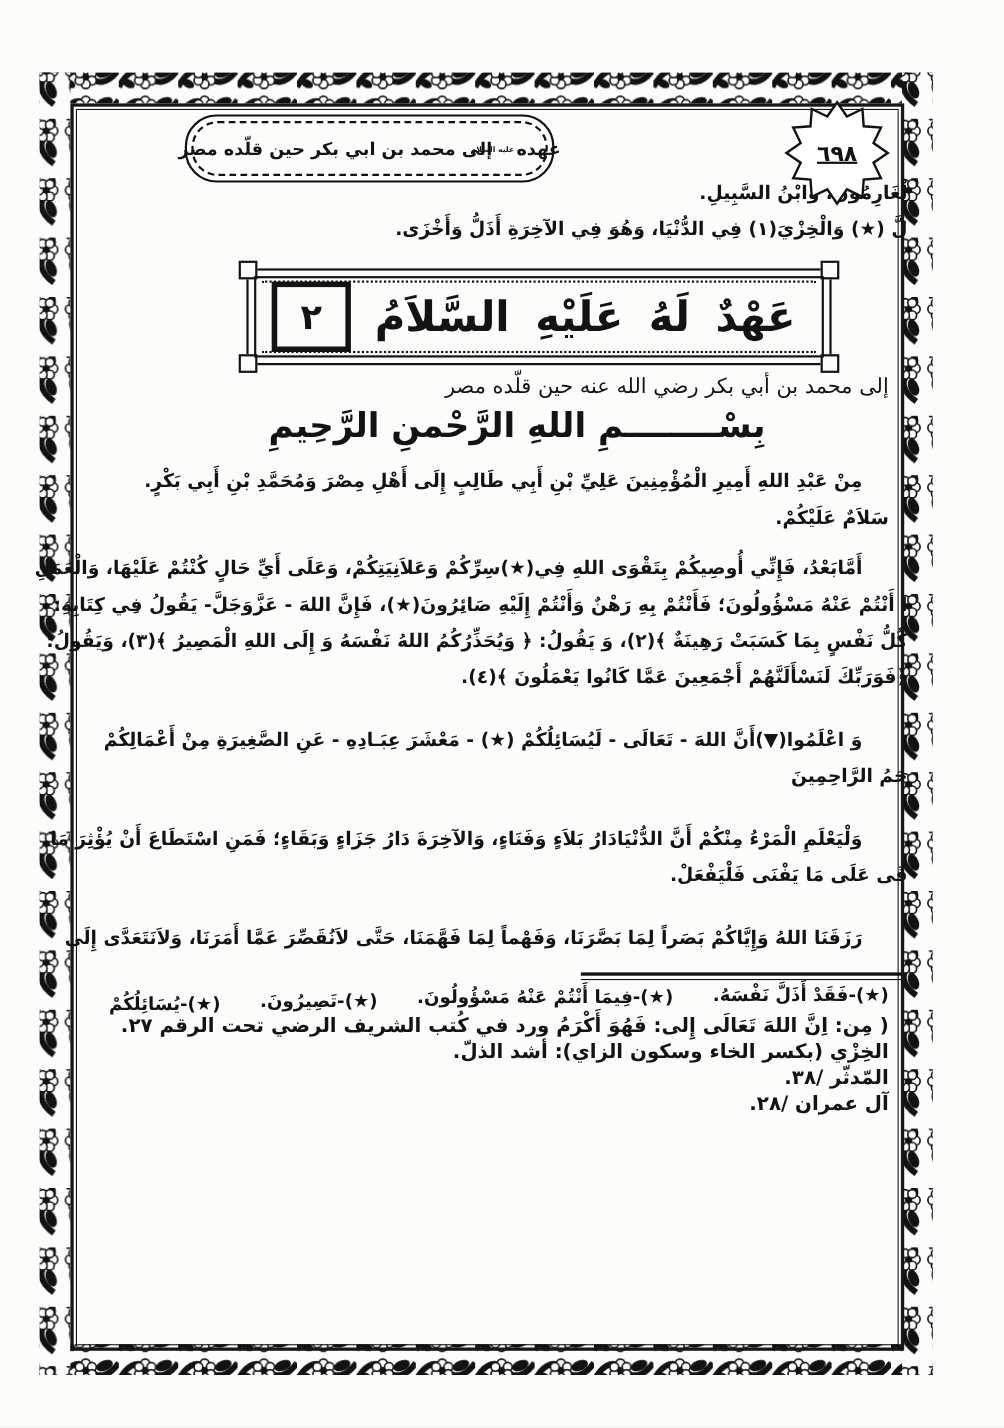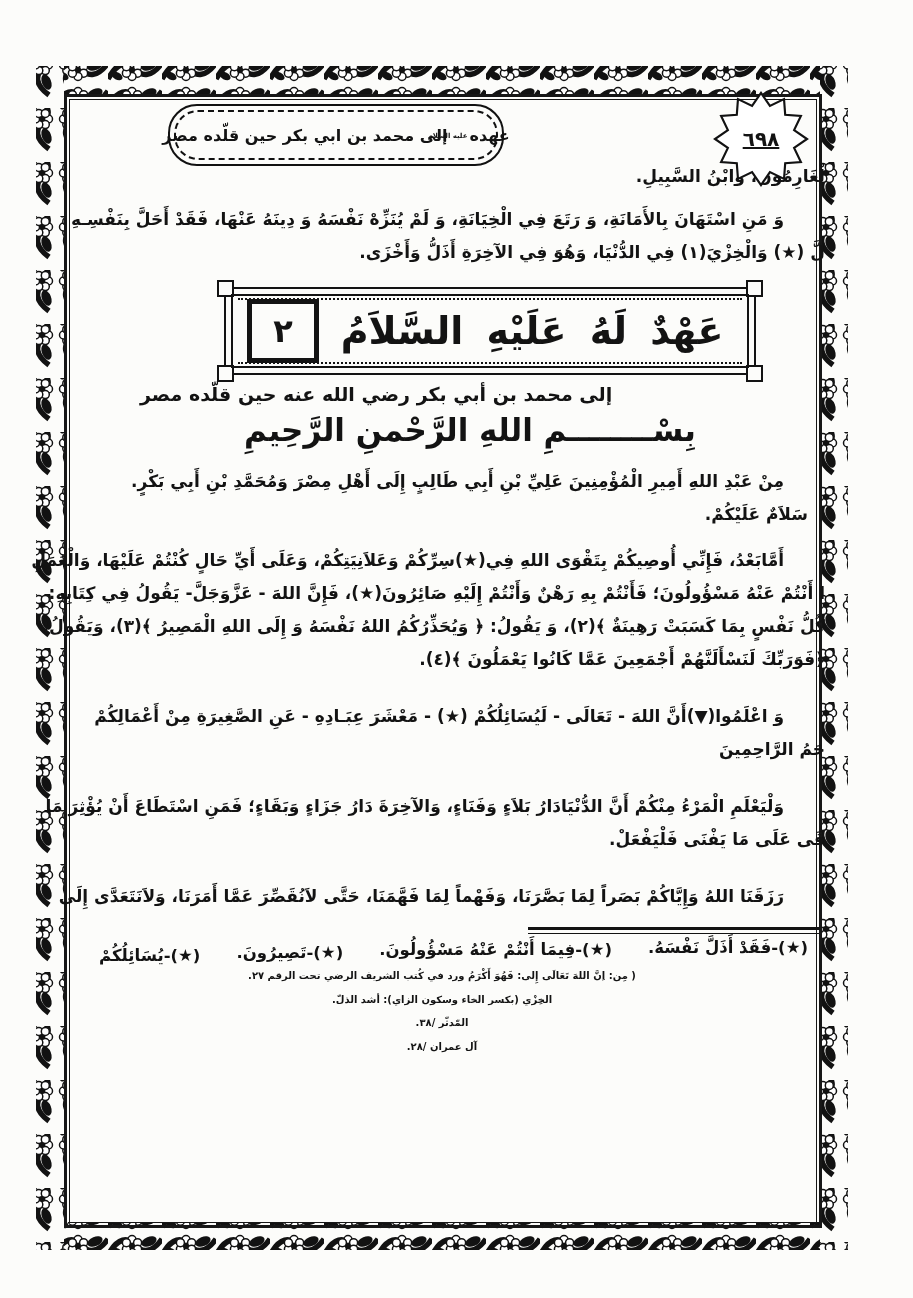--- a/index.html
+++ b/index.html
@@ -42,32 +42,32 @@
   .tb-corner.bl{left:-9px;bottom:-9px}.tb-corner.br{right:-9px;bottom:-9px}
   .tb-inner{height:100%;border:2px solid #131313;display:flex;align-items:center;padding:4px 8px;
             position:relative;box-sizing:border-box;}
   .tb-inner::before{content:"";position:absolute;left:5px;right:5px;top:2px;border-top:2px dotted #131313;}
   .tb-inner::after{content:"";position:absolute;left:5px;right:5px;bottom:2px;border-bottom:2px dotted #131313;}
   .tb-num{width:62px;height:54px;border:5px solid #131313;display:flex;align-items:center;justify-content:center;
           font-size:32px;font-weight:bold;margin:0 6px;flex:none;}
   .tb-title{flex:1;text-align:center;font-size:38px;font-weight:bold;direction:rtl;white-space:nowrap;
             word-spacing:10px;letter-spacing:1px;}
 
-  .subtitle{margin-top:8px;text-align:left;font-size:19px;font-weight:bold;padding-left:64px;}
+  .subtitle{margin-top:8px;text-align:right;font-size:19px;font-weight:normal;padding-left:64px;}
   .basmala{margin-top:0px;text-align:center;font-size:31px;font-weight:bold;padding-left:56px;line-height:50px;}
 
   
   .fn-sep{width:292px;margin:14px -12px 4px auto;border-top:3px solid #131313;border-bottom:1px solid #131313;height:3px;}
   .fn-symbols{display:flex;direction:rtl;font-size:16.5px;font-weight:bold;margin-top:2px;
               justify-content:flex-start;gap:36px;padding-left:90px;white-space:nowrap;}
   .fn-symbols .s1{transform:translateY(2px)}
   .fn-symbols .s2{transform:translateY(5px)}
   .fn-symbols .s3{transform:translateY(8px)}
   .fn-notes{margin-top:7px;}
-  .fn-note{font-size:10px;line-height:23.5px;font-weight:bold;white-space:nowrap;text-align:center;}
+  .fn-note{font-size:18px;line-height:23.5px;font-weight:bold;white-space:nowrap;}
 </style>
 </head>
 <body>
 
 <div class="page">
 
   <svg class="frame-svg" width="913" height="1298" viewBox="0 0 913 1298">
     <defs>
       <pattern id="vineH" width="54" height="28" patternUnits="userSpaceOnUse">
         <rect width="54" height="28" fill="#fcfcfa"></rect>
@@ -124,21 +124,20 @@
       <polygon fill="#ffffff" stroke="#121212" stroke-width="2.2" points="50,3 59.1,16.2 73.5,9.3 74.7,25.3 90.7,26.5 83.8,40.9 97,50 83.8,59.1 90.7,73.5 74.7,74.7 73.5,90.7 59.1,83.8 50,97 40.9,83.8 26.5,90.7 25.3,74.7 9.3,73.5 16.2,59.1 3,50 16.2,40.9 9.3,26.5 25.3,25.3 26.5,9.3 40.9,16.2"></polygon>
     </svg>
     <div class="star-num">٦٩٨</div>
   </div>
 
   <div class="content">
 
     <div class="intro">
 
     <div class="bodyline bleed">لْغَارِمُونَ، وَابْنُ السَّبِيلِ.</div>
-        <div class="bodyline indent gap-sm">وَ مَنِ اسْتَهَانَ بِالأَمَانَةِ، وَ رَتَعَ فِي الْخِيَانَةِ، وَ لَمْ يُنَزِّهْ نَفْسَهُ وَ دِينَهُ عَنْهَا، فَقَدْ أَحَلَّ بِنَفْسِـهِ</div>
         <div class="bodyline bleed">لَّ (★) وَالْخِزْيَ(١) فِي الدُّنْيَا، وَهُوَ فِي الآخِرَةِ أَذَلُّ وَأَخْزَى.</div>
       </div>
 
     <div class="title-box">
       <div class="tb-corner tl"></div>
       <div class="tb-corner tr"></div>
       <div class="tb-corner bl"></div>
       <div class="tb-corner br"></div>
       <div class="tb-inner">
         <div class="tb-num">٢</div>

